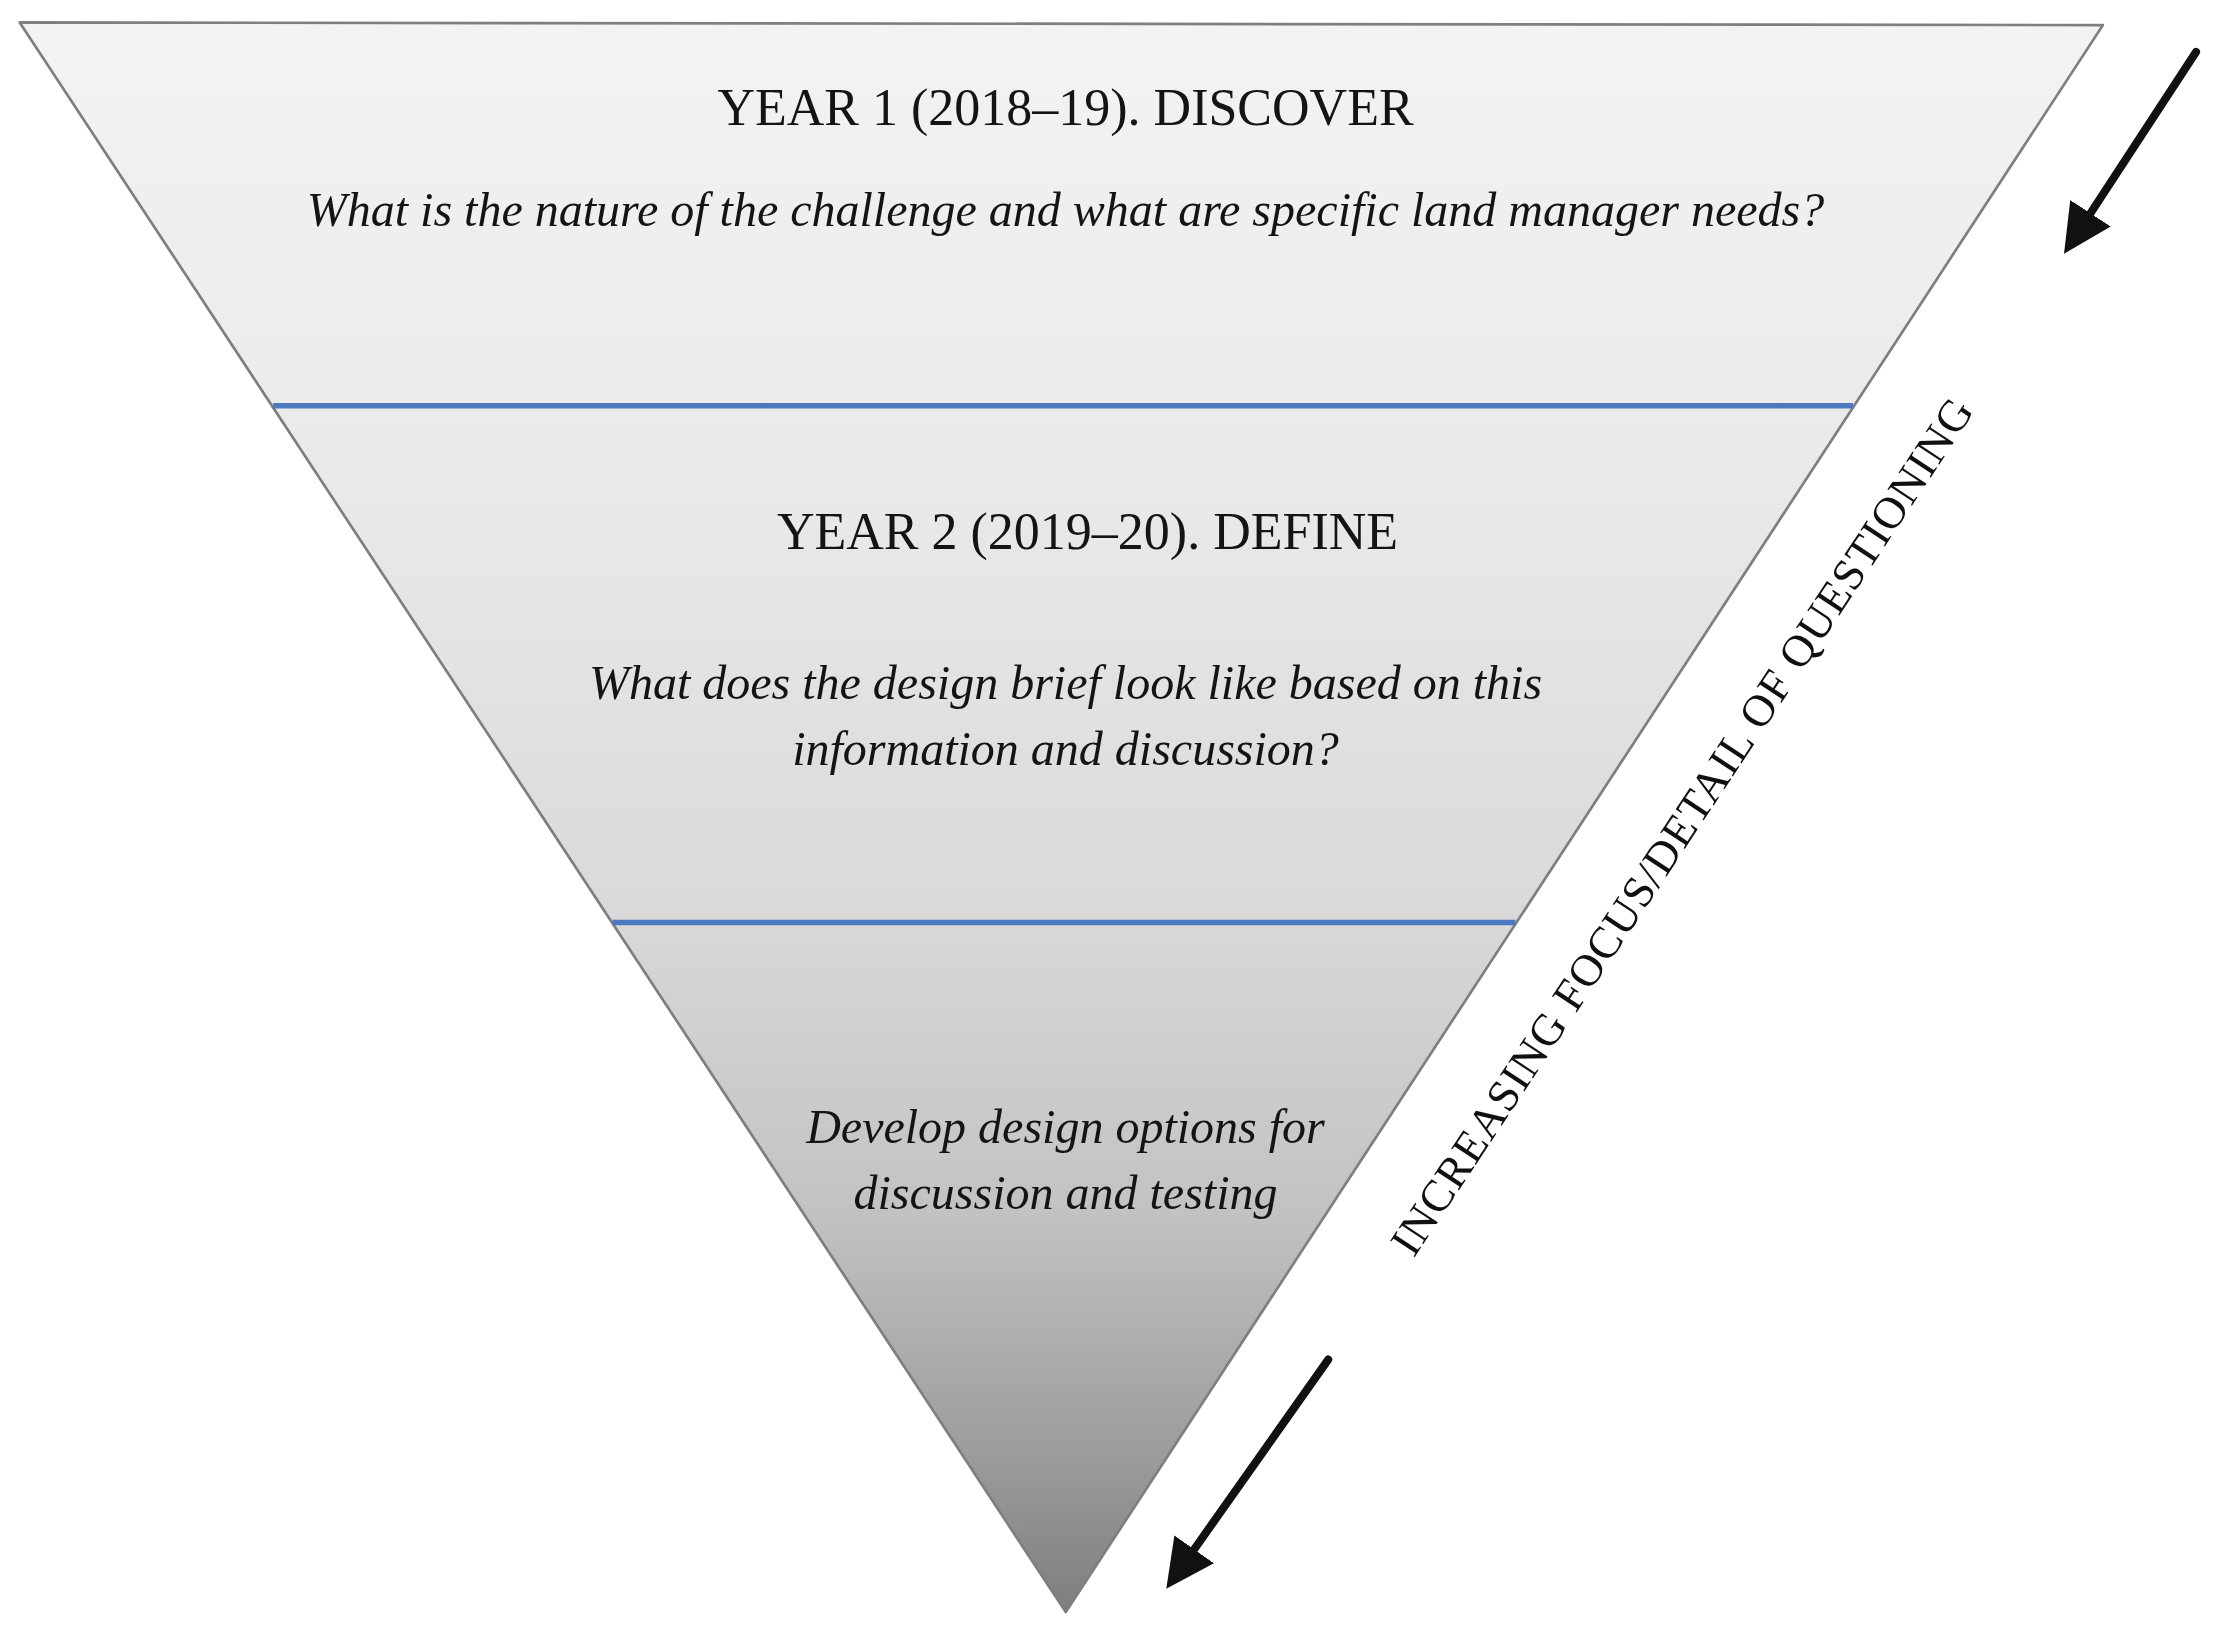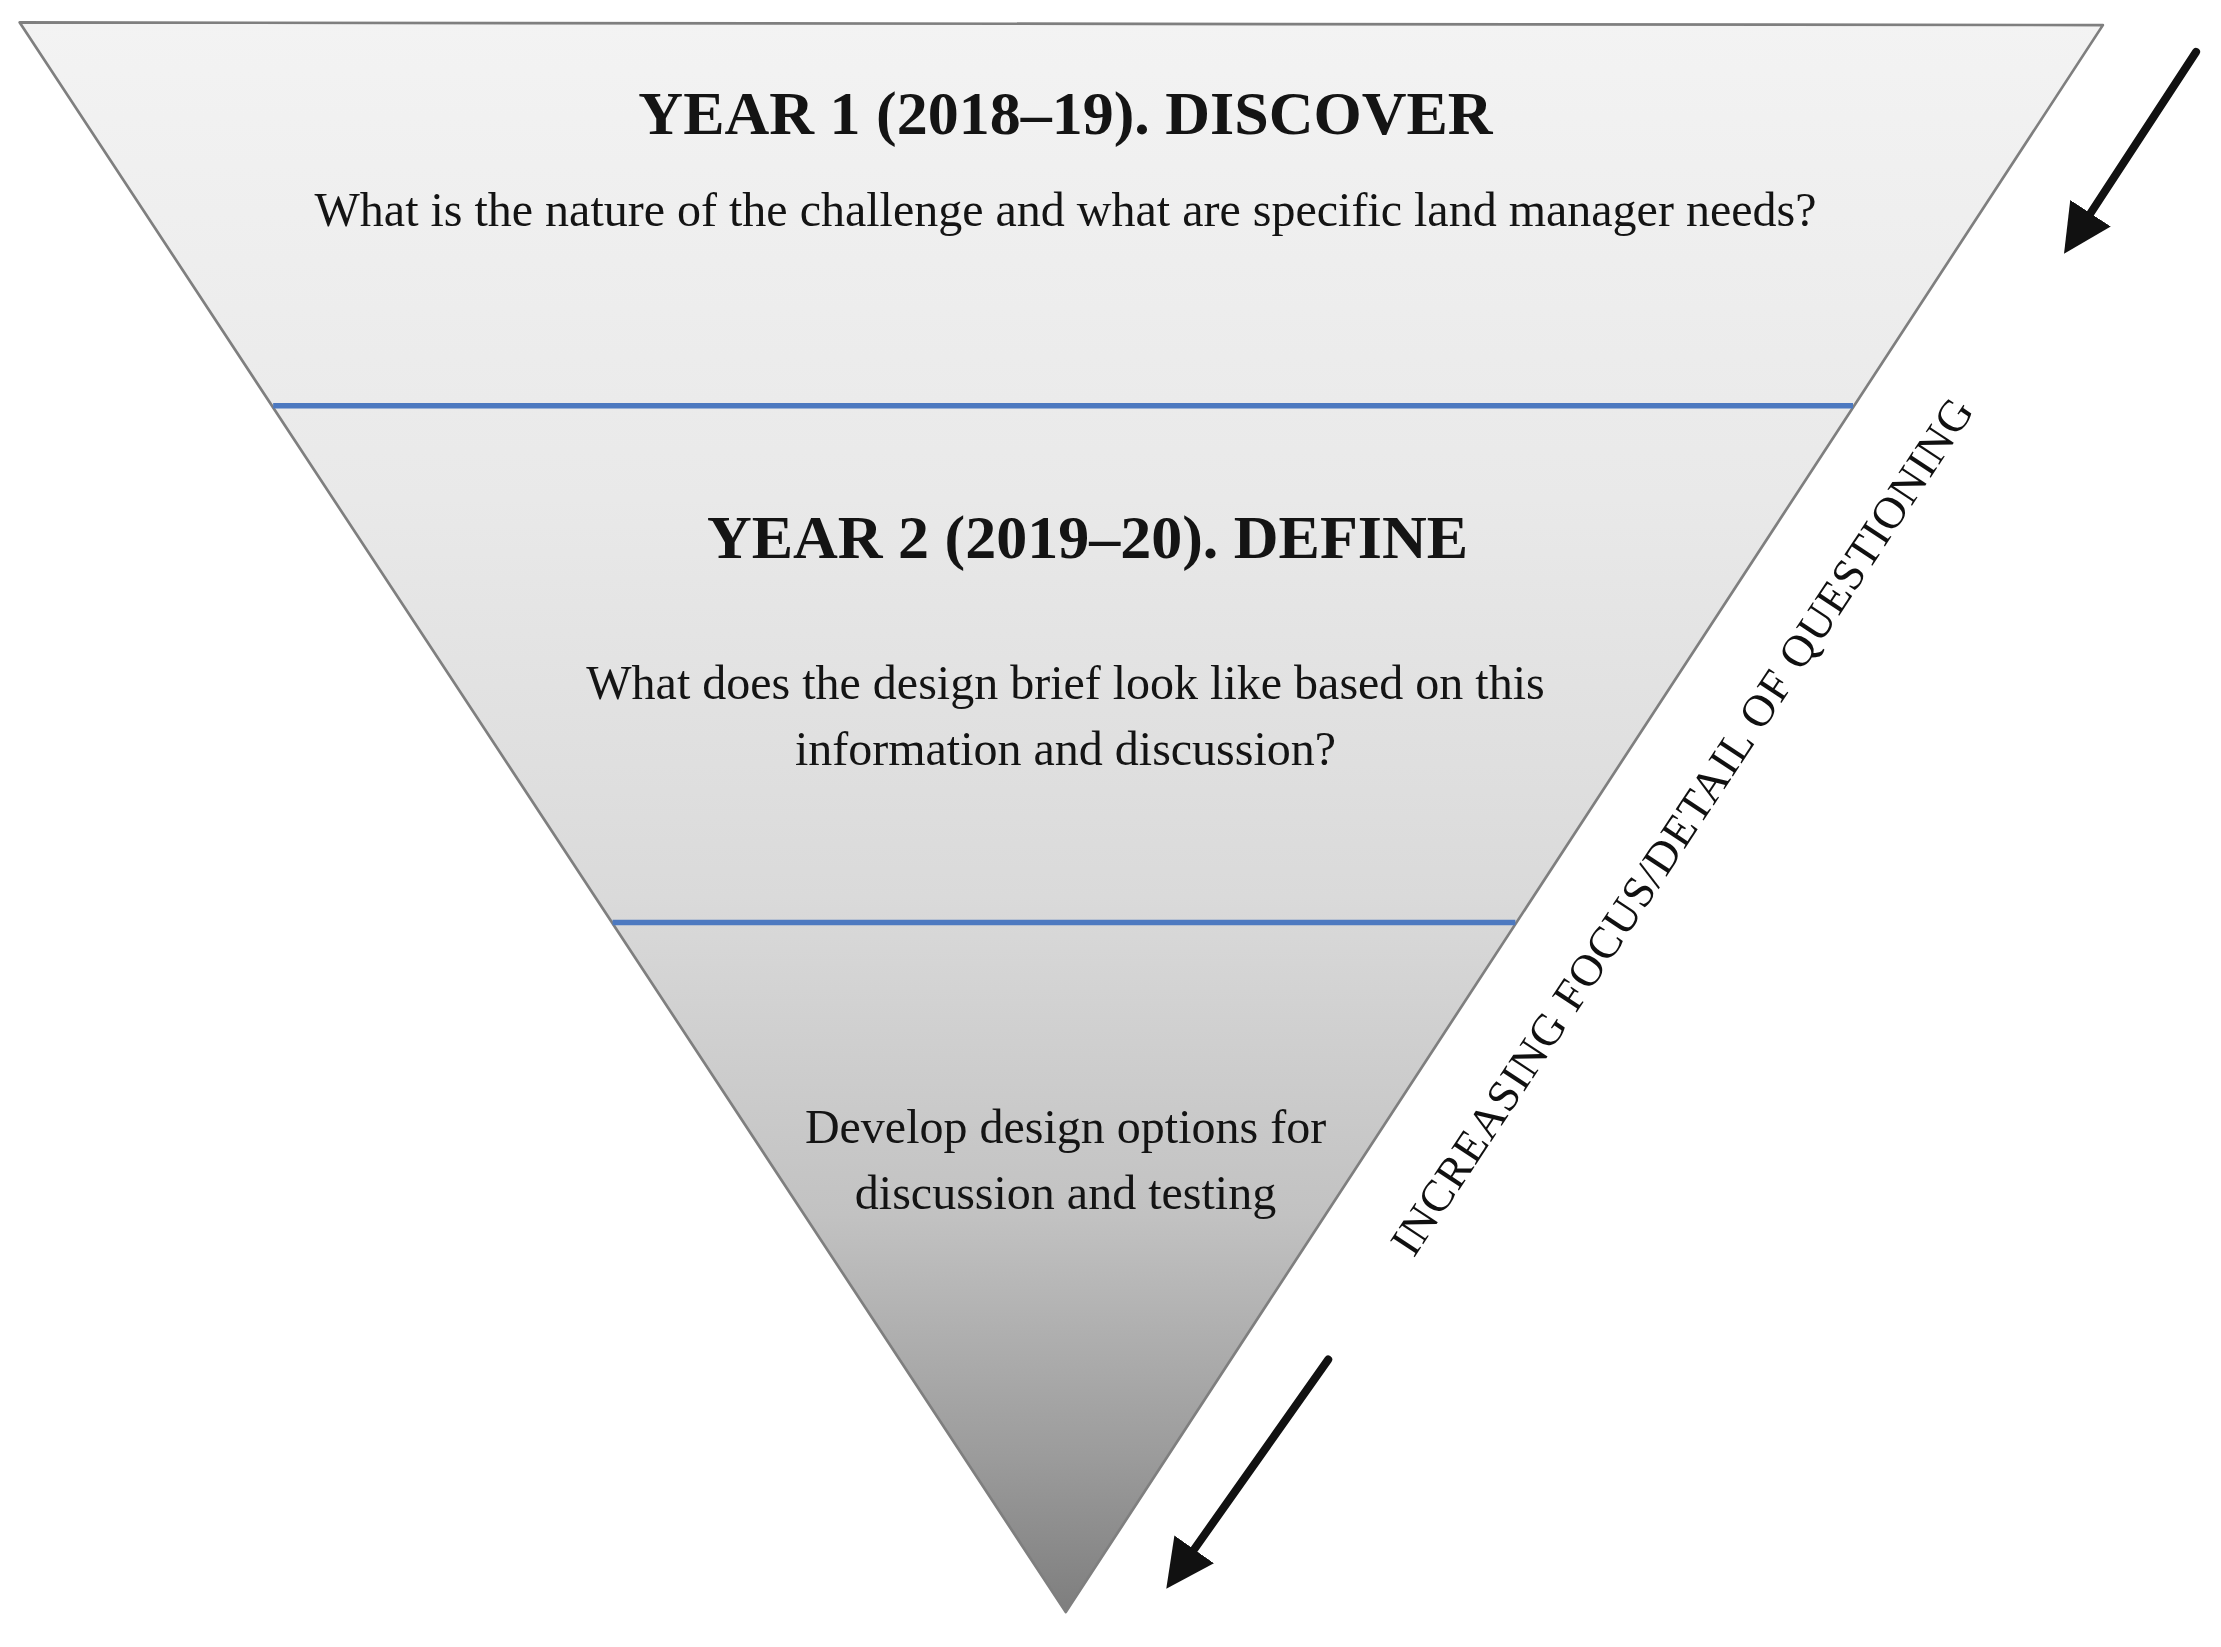--- a/index.html
+++ b/index.html
@@ -24,29 +24,30 @@
     height: 1648px;
     display: block;
   }
   .sec-text {
     position: absolute;
     left: 0;
     width: 2131px;
     text-align: center;
   }
   .sec-title {
-    font-weight: bold;
-    font-size: 62px;
+    font-weight: normal;
+    font-size: 52px;
     line-height: 1.1;
     letter-spacing: 0px;
   }
   .sec-desc {
     font-size: 48px;
     line-height: 1.37;
     white-space: pre-line;
+    font-style: italic;
   }
   .side-label {
     position: absolute;
     left: 1682px;
     top: 826px;
     transform: translate(-50%, -50%) rotate(-56.5deg);
     transform-origin: center center;
     white-space: nowrap;
     font-size: 45px;
     letter-spacing: 0.9px;

